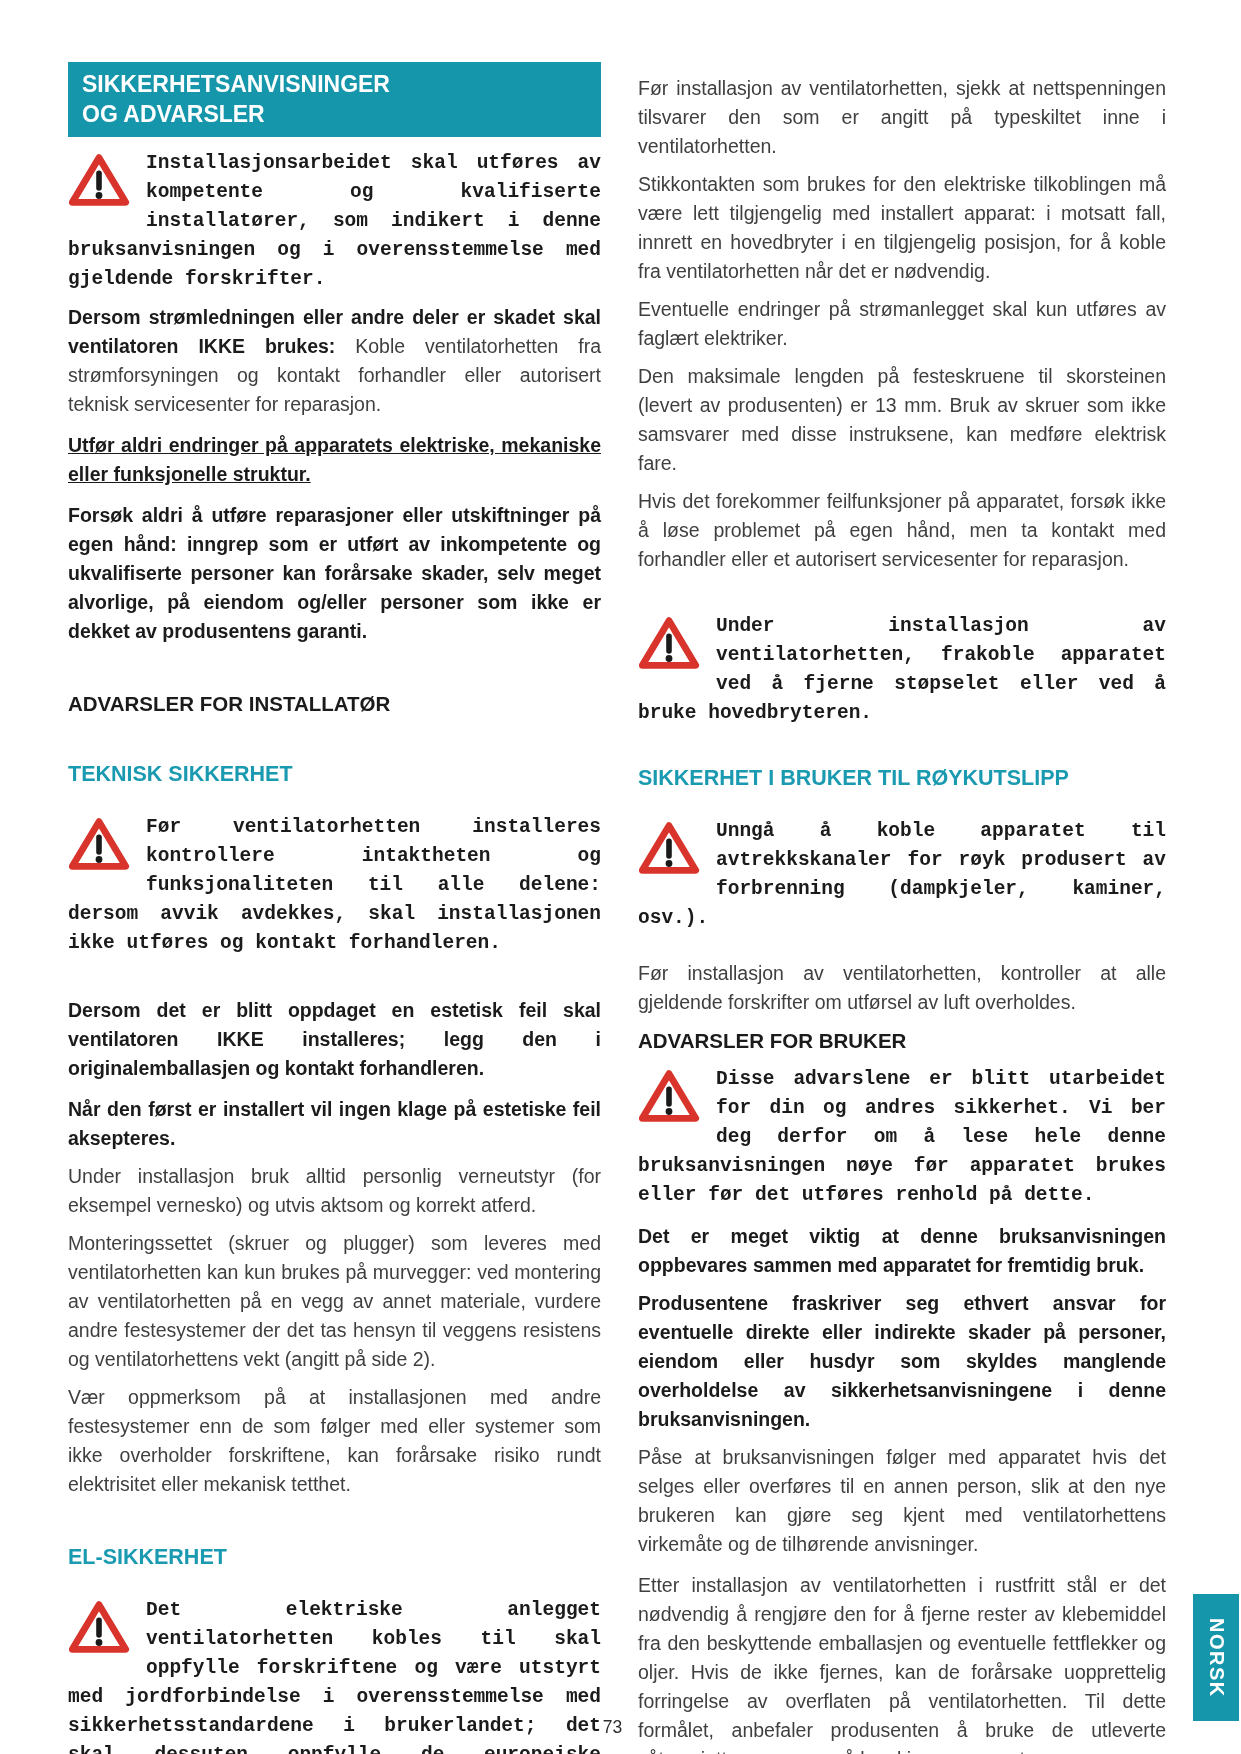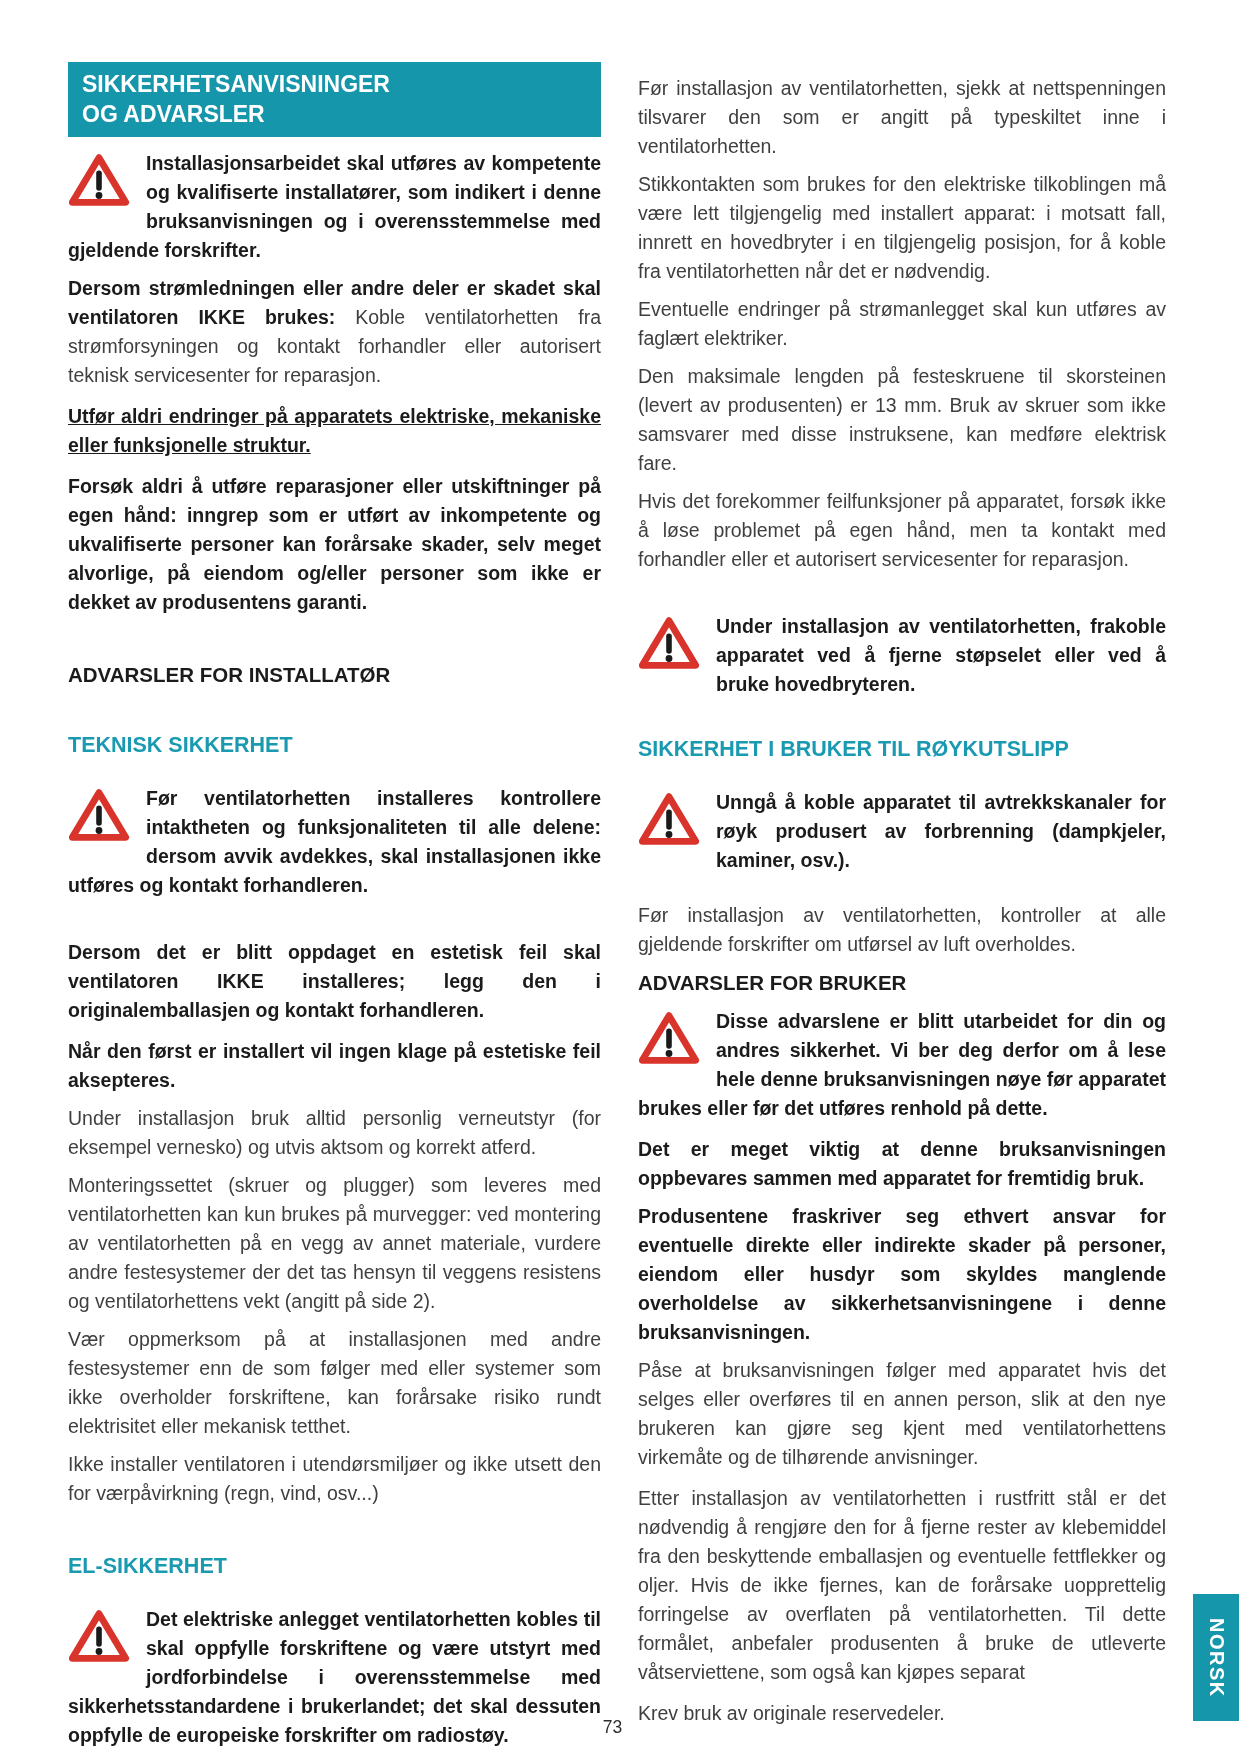--- a/index.html
+++ b/index.html
@@ -52,20 +52,21 @@
   .underline{text-decoration:underline;}
 
   
   .warnblock{
     font-size:19.5px;
     line-height:29px;
     text-align:justify;
     color:#1b1b1b;
     font-weight:bold;
     overflow:visible;
+    font-family:Liberation Mono, monospace;
   }
   .warn-icon{
     float:left;
     width:62px;
     height:56px;
     margin:3px 16px 2px 0;
   }
   .warn-icon svg{display:block;width:62px;height:56px;}
 
   
@@ -163,21 +164,20 @@
       <p class="para-b mt-lg">Dersom det er blitt oppdaget en estetisk feil skal ventilatoren IKKE installeres; legg den i originalemballasjen og kontakt forhandleren.</p>
 
       <p class="para-b mt-sm">Når den først er installert vil ingen klage på estetiske feil aksepteres.</p>
 
       <p class="para">Under installasjon bruk alltid personlig verneutstyr (for eksempel vernesko) og utvis aktsom og korrekt atferd.</p>
 
       <p class="para">Monteringssettet (skruer og plugger) som leveres med ventilatorhetten kan kun brukes på murvegger: ved montering av ventilatorhetten på en vegg av annet materiale, vurdere andre festesystemer der det tas hensyn til veggens resistens og ventilatorhettens vekt (angitt på side 2).</p>
 
       <p class="para">Vær oppmerksom på at installasjonen med andre festesystemer enn de som følger med eller systemer som ikke overholder forskriftene, kan forårsake risiko rundt elektrisitet eller mekanisk tetthet.</p>
 
-      <p class="para">Ikke installer ventilatoren i utendørsmiljøer og ikke utsett den for værpåvirkning (regn, vind, osv...)</p>
 
       <h2 class="h-teal mt-xl">EL-SIKKERHET</h2>
 
       <div class="warnblock mt-md">
         <span class="warn-icon">
           <svg viewBox="0 0 100 90" aria-hidden="true">
             <path d="M50 9 L93 81 L7 81 Z" fill="#ffffff" stroke="#d9342b" stroke-width="11" stroke-linejoin="round"></path>
             <path d="M50 34 v24" stroke="#1a1a1a" stroke-width="9" stroke-linecap="round"></path>
             <circle cx="50" cy="70" r="5.5" fill="#1a1a1a"></circle>
           </svg>

